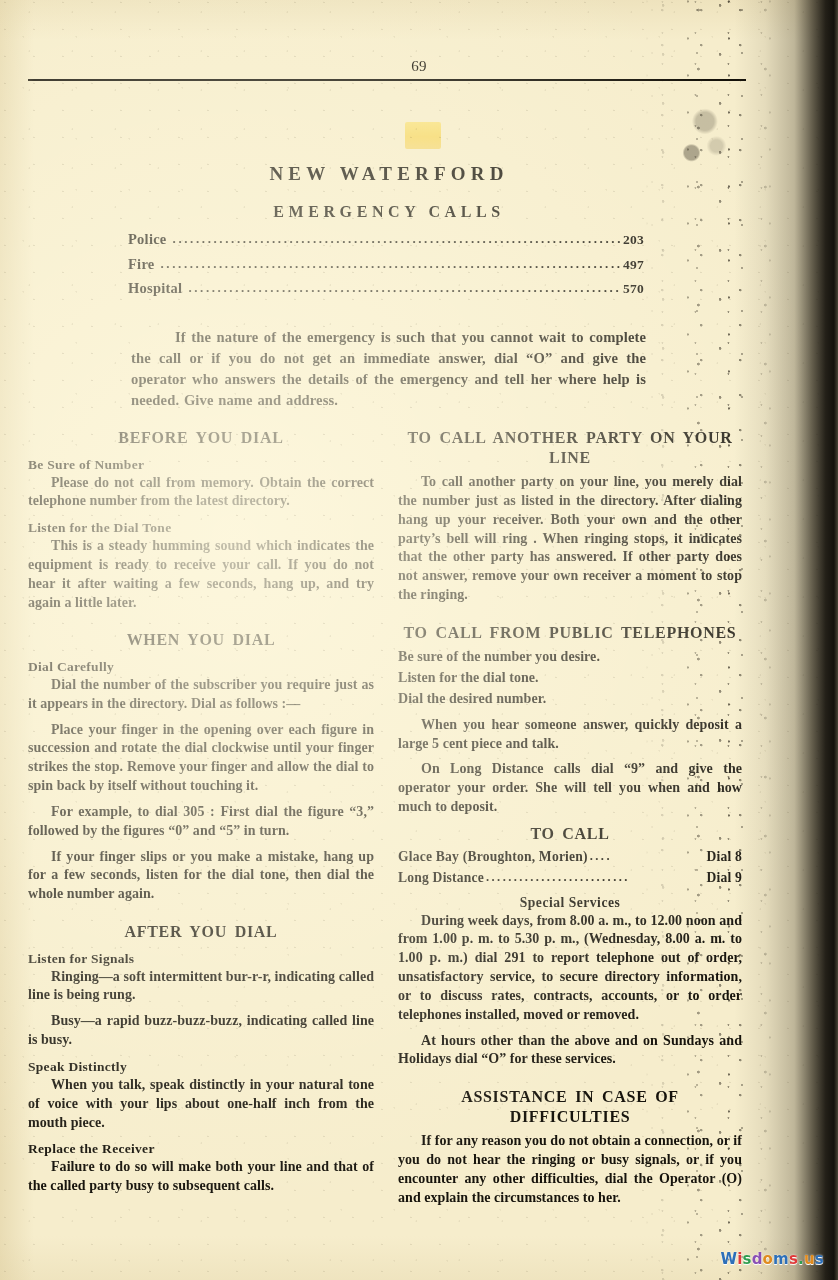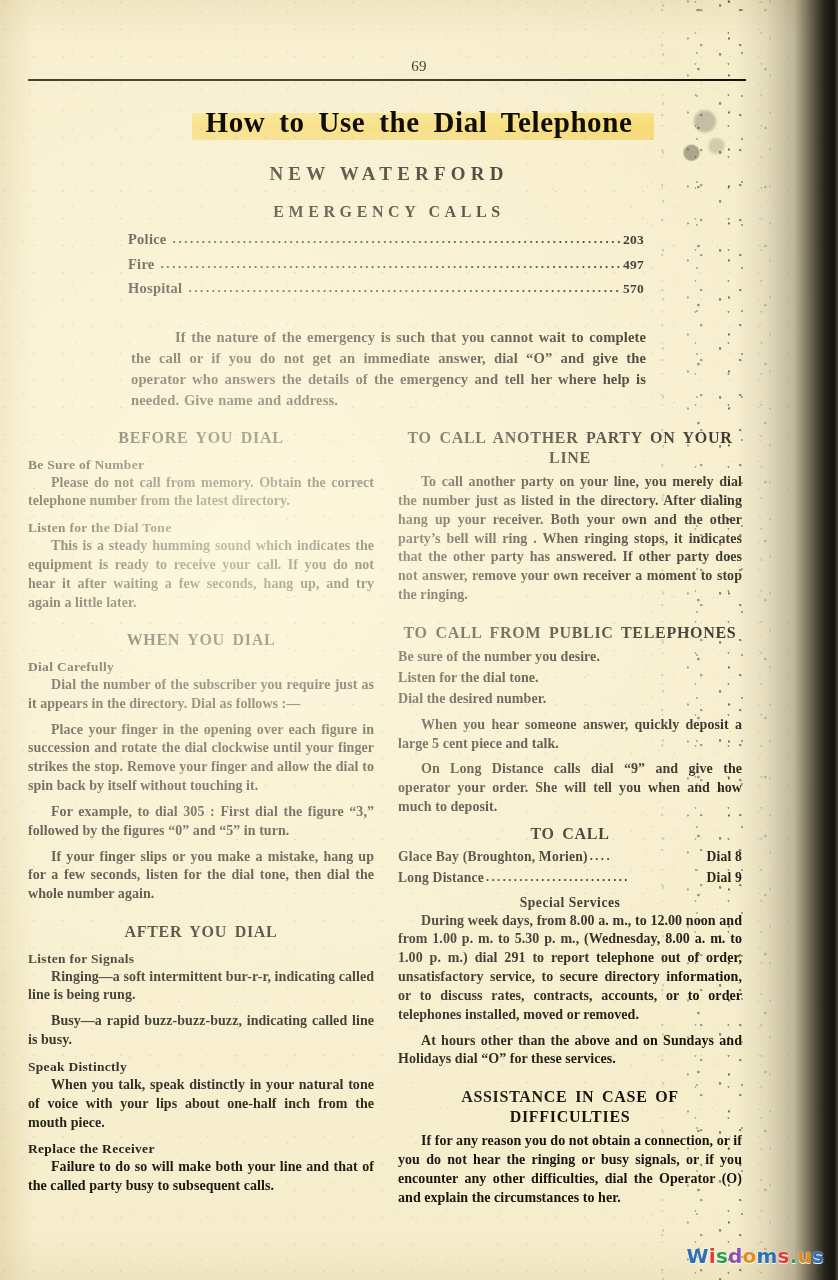--- a/index.html
+++ b/index.html
@@ -171,21 +171,21 @@
   .leader-row .num{white-space:nowrap;}
   h4.subc{
     font-size:13.6px;font-weight:700;text-align:center;
     margin:9px 0 1px;letter-spacing:.5px;
   }
 
   
   #watermark{
     position:absolute;right:14px;bottom:12px;
     font-family:"DejaVu Sans", sans-serif;
-    font-size:20px;font-weight:700;letter-spacing:.2px;
+    font-size:15px;font-weight:700;letter-spacing:.2px;
     text-shadow:0 1px 0 rgba(255,255,255,.95), 0 0 2px rgba(255,255,255,.8);
     z-index:6;
   }
   #watermark span{display:inline-block;}
   .w1{color:#2d6fb8}.w2{color:#e03a3a}.w3{color:#2f9e4f}
   .w4{color:#8a4fb5}.w5{color:#e08b1e}.w6{color:#2d6fb8}
   .w7{color:#e03a3a}.w8{color:#2f9e4f}.w9{color:#e08b1e}
   .w10{color:#2d6fb8}
 </style>
 </head>
@@ -194,21 +194,20 @@
 <div id="page">
 
   <div id="content">
 
     <div class="folio">69</div>
     <div class="rule"></div>
 
     <div class="title-wrap">
       <div class="title">
         <span class="hl"></span>
-        <span class="tx">How to Use the Dial Telephone</span>
       </div>
     </div>
 
     <div class="exchange">NEW WATERFORD</div>
     <div class="emerg-head">EMERGENCY CALLS</div>
 
     <div class="emerg-list">
       <div class="emerg-row">
         <span class="nm">Police</span>
         <span class="dots">................................................................................................</span>

